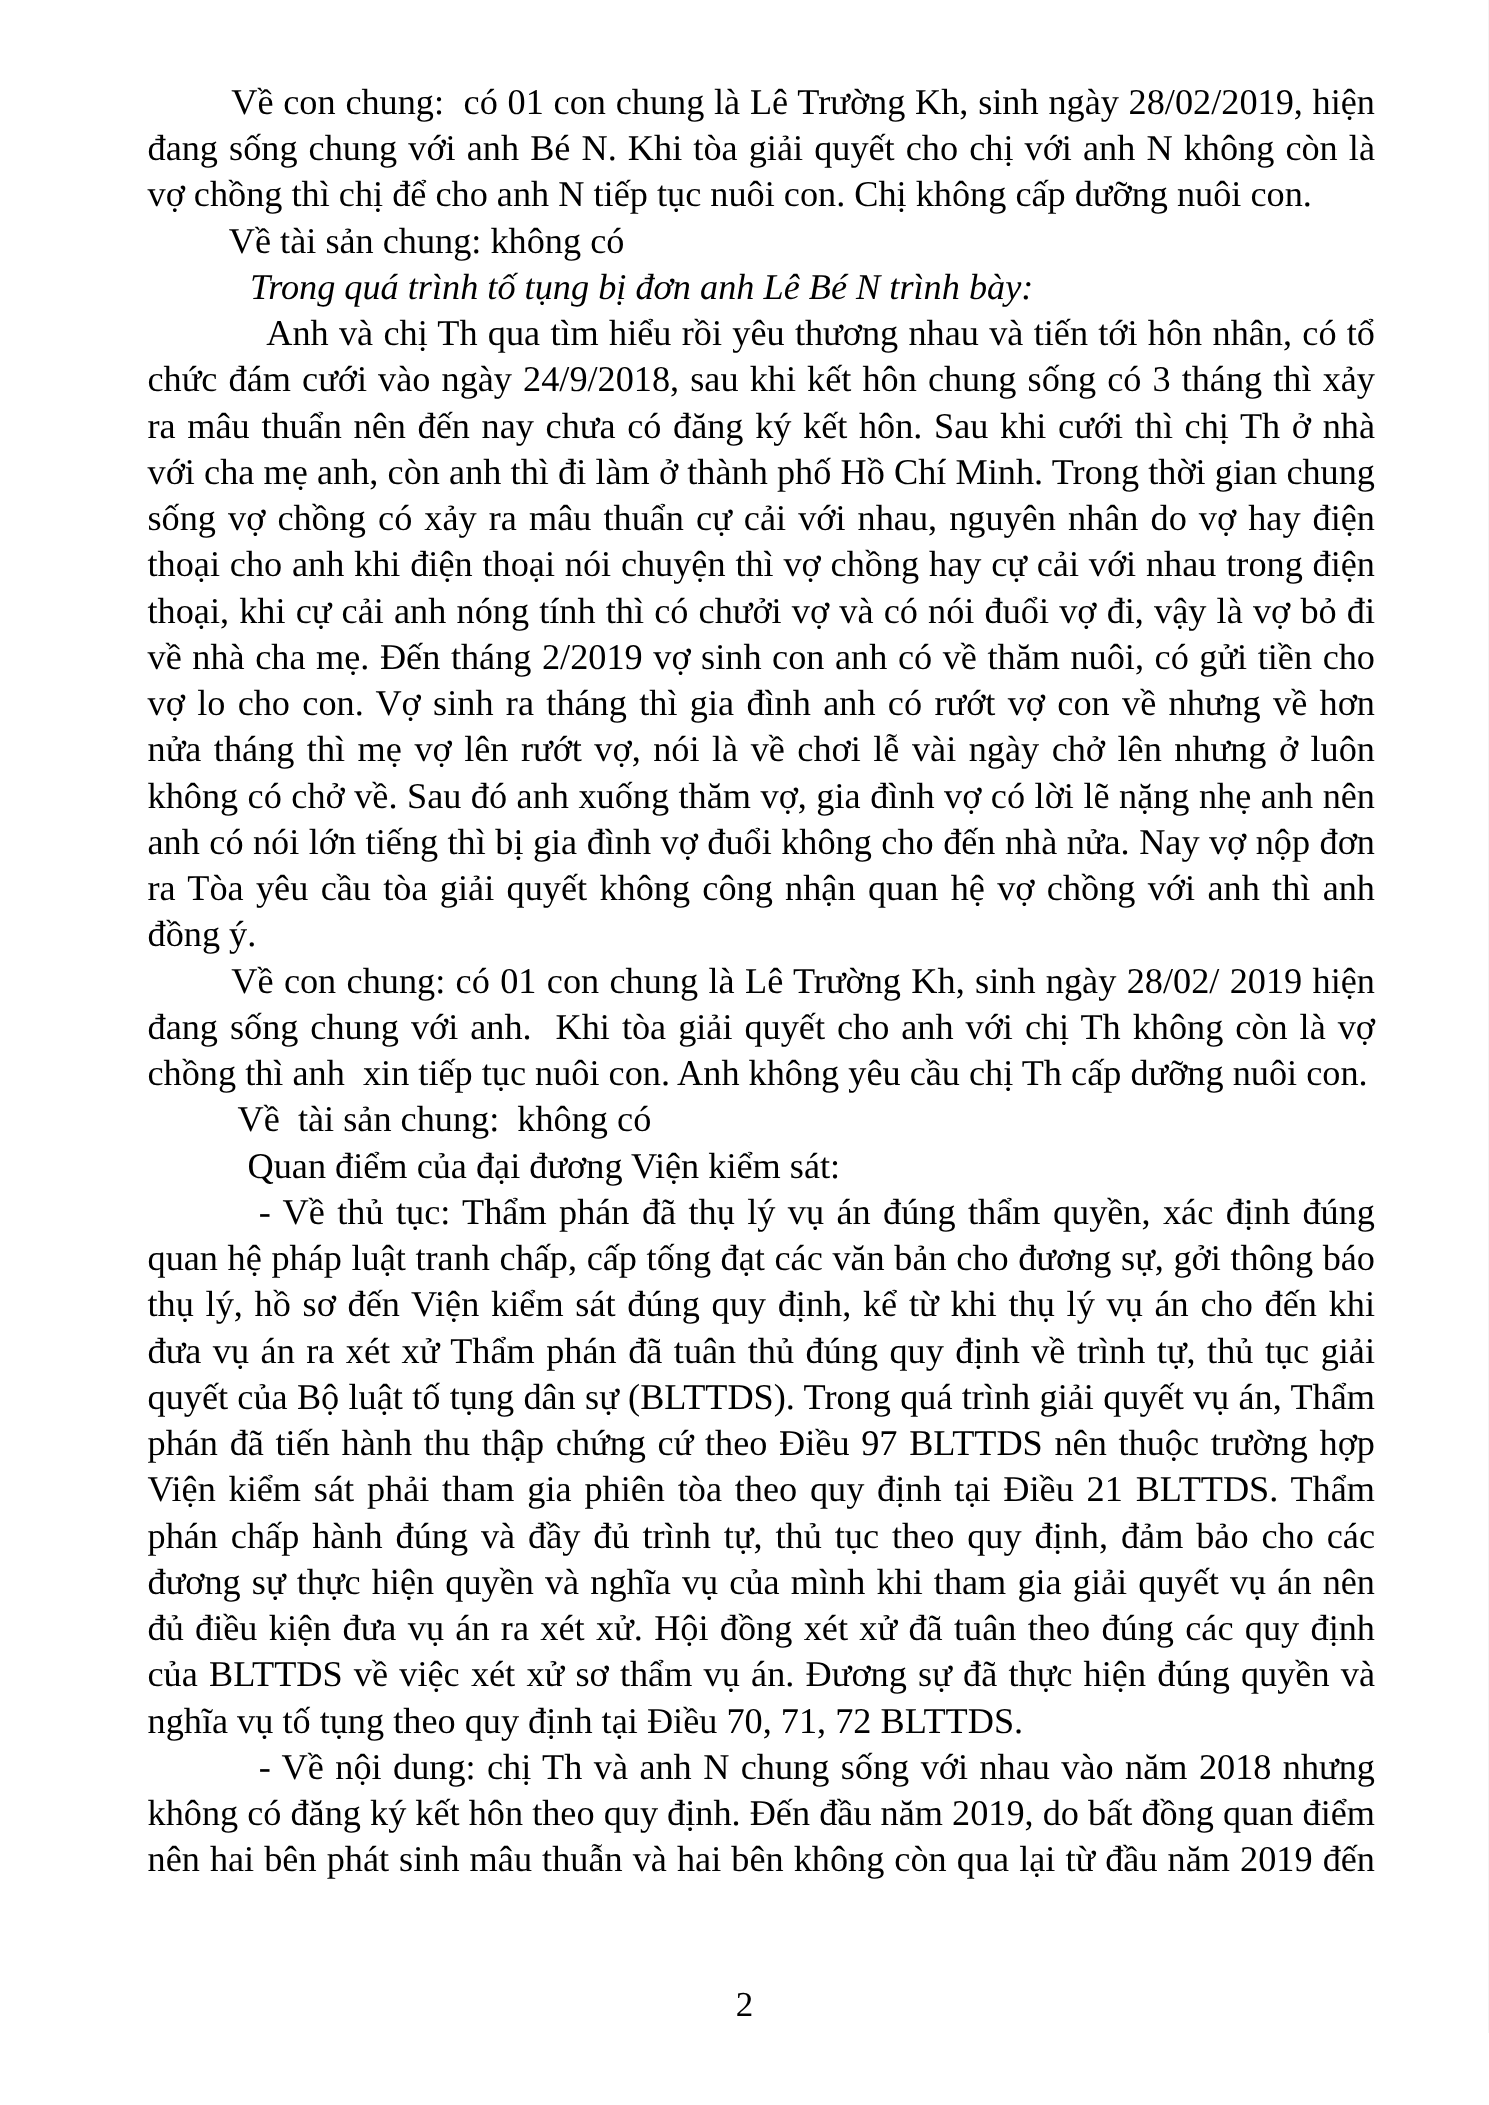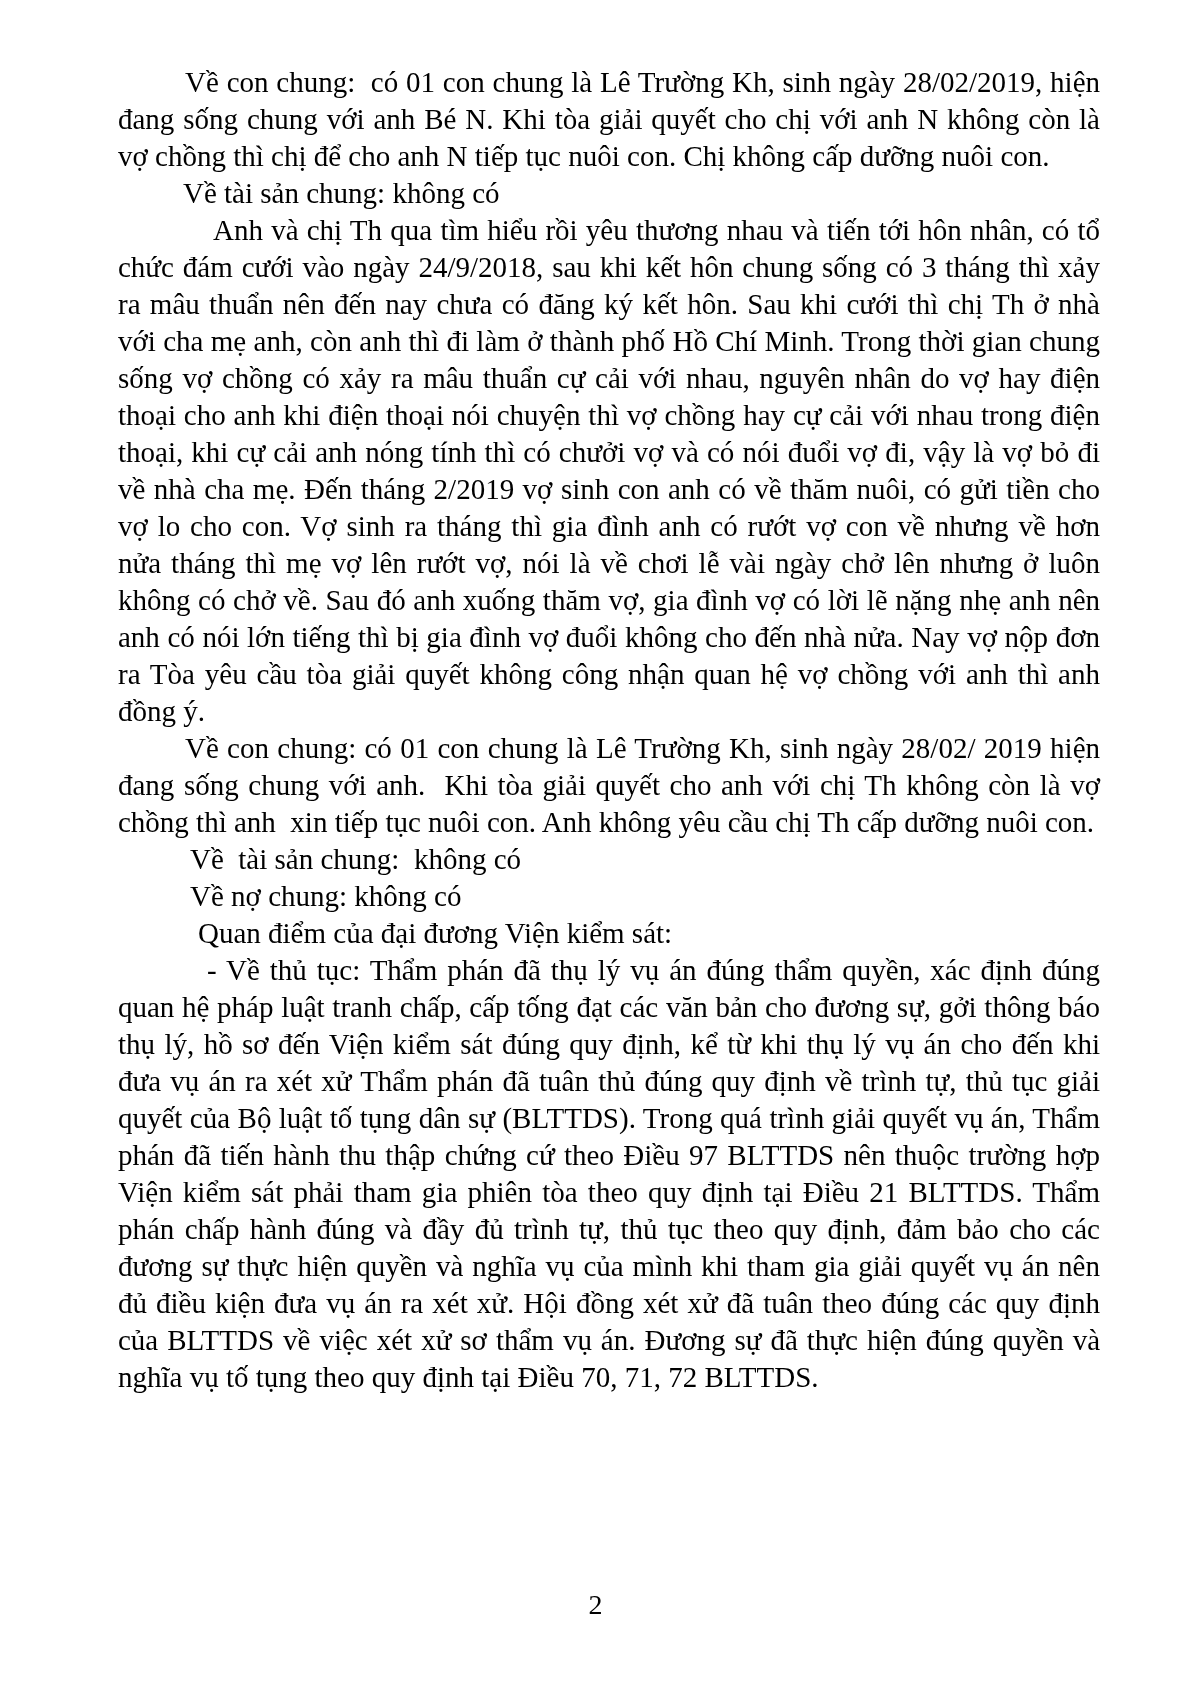--- a/index.html
+++ b/index.html
@@ -46,23 +46,24 @@
     line-height: 34px;
   }
 </style>
 </head>
 <body>
 
 <div class="page">
   <div class="content" id="paragraphs">
       <p class="" style="text-indent: 67px;">Về con chung:&nbsp; có 01 con chung là Lê Trường Kh, sinh ngày 28/02/2019, hiện đang sống chung với anh Bé N. Khi tòa giải quyết cho chị với anh N không còn là vợ chồng thì chị để cho anh N tiếp tục nuôi con. Chị không cấp dưỡng nuôi con.</p>
       <p class="" style="text-indent: 65px;">Về tài sản chung: không có</p>
+      <p class="italic" style="text-indent: 82px;">Trong quá trình tố tụng bị đơn anh Lê Bé N trình bày:</p>
       <p class="" style="text-indent: 95px;">Anh và chị Th qua tìm hiểu rồi yêu thương nhau và tiến tới hôn nhân, có tổ chức đám cưới vào ngày 24/9/2018, sau khi kết hôn chung sống có 3 tháng thì xảy ra mâu thuẩn nên đến nay chưa có đăng ký kết hôn. Sau khi cưới thì chị Th ở nhà với cha mẹ anh, còn anh thì đi làm ở thành phố Hồ Chí Minh. Trong thời gian chung sống vợ chồng có xảy ra mâu thuẩn cự cải với nhau, nguyên nhân do vợ hay điện thoại cho anh khi điện thoại nói chuyện thì vợ chồng hay cự cải với nhau trong điện thoại, khi cự cải anh nóng tính thì có chưởi vợ và có nói đuổi vợ đi, vậy là vợ bỏ đi về nhà cha mẹ. Đến tháng 2/2019 vợ sinh con anh có về thăm nuôi, có gửi tiền cho vợ lo cho con. Vợ sinh ra tháng thì gia đình anh có rướt vợ con về nhưng về hơn nửa tháng thì mẹ vợ lên rướt vợ, nói là về chơi lễ vài ngày chở lên nhưng ở luôn không có chở về. Sau đó anh xuống thăm vợ, gia đình vợ có lời lẽ nặng nhẹ anh nên anh có nói lớn tiếng thì bị gia đình vợ đuổi không cho đến nhà nửa. Nay vợ nộp đơn ra Tòa yêu cầu tòa giải quyết không công nhận quan hệ vợ chồng với anh thì anh đồng ý.</p>
       <p class="" style="text-indent: 67px;">Về con chung: có 01 con chung là Lê Trường Kh, sinh ngày 28/02/ 2019 hiện đang sống chung với anh.&nbsp; Khi tòa giải quyết cho anh với chị Th không còn là vợ chồng thì anh&nbsp; xin tiếp tục nuôi con. Anh không yêu cầu chị Th cấp dưỡng nuôi con.</p>
       <p class="" style="text-indent: 72px;">Về&nbsp; tài sản chung:&nbsp; không có</p>
-      <p class="" style="text-indent: 72px;">Về nợ chung: không có</p>
       <p class="" style="text-indent: 80px;">Quan điểm của đại đương Viện kiểm sát:</p>
       <p class="" style="text-indent: 89px;">- Về thủ tục: Thẩm phán đã thụ lý vụ án đúng thẩm quyền, xác định đúng quan hệ pháp luật tranh chấp, cấp tống đạt các văn bản cho đương sự, gởi thông báo thụ lý, hồ sơ đến Viện kiểm sát đúng quy định, kể từ khi thụ lý vụ án cho đến khi đưa vụ án ra xét xử Thẩm phán đã tuân thủ đúng quy định về trình tự, thủ tục giải quyết của Bộ luật tố tụng dân sự (BLTTDS). Trong quá trình giải quyết vụ án, Thẩm phán đã tiến hành thu thập chứng cứ theo Điều 97 BLTTDS nên thuộc trường hợp Viện kiểm sát phải tham gia phiên tòa theo quy định tại Điều 21 BLTTDS. Thẩm phán chấp hành đúng và đầy đủ trình tự, thủ tục theo quy định, đảm bảo cho các đương sự thực hiện quyền và nghĩa vụ của mình khi tham gia giải quyết vụ án nên đủ điều kiện đưa vụ án ra xét xử. Hội đồng xét xử đã tuân theo đúng các quy định của BLTTDS về việc xét xử sơ thẩm vụ án. Đương sự đã thực hiện đúng quyền và nghĩa vụ tố tụng theo quy định tại Điều 70, 71, 72 BLTTDS.</p>
+      <p class=" continued" style="text-indent: 89px;">- Về nội dung: chị Th và anh N chung sống với nhau vào năm 2018 nhưng không có đăng ký kết hôn theo quy định. Đến đầu năm 2019, do bất đồng quan điểm nên hai bên phát sinh mâu thuẫn và hai bên không còn qua lại từ đầu năm 2019 đến</p>
     </div>
   <div class="footer">
     <span>2</span>
   </div>
 </div>
 
 </body></html>

